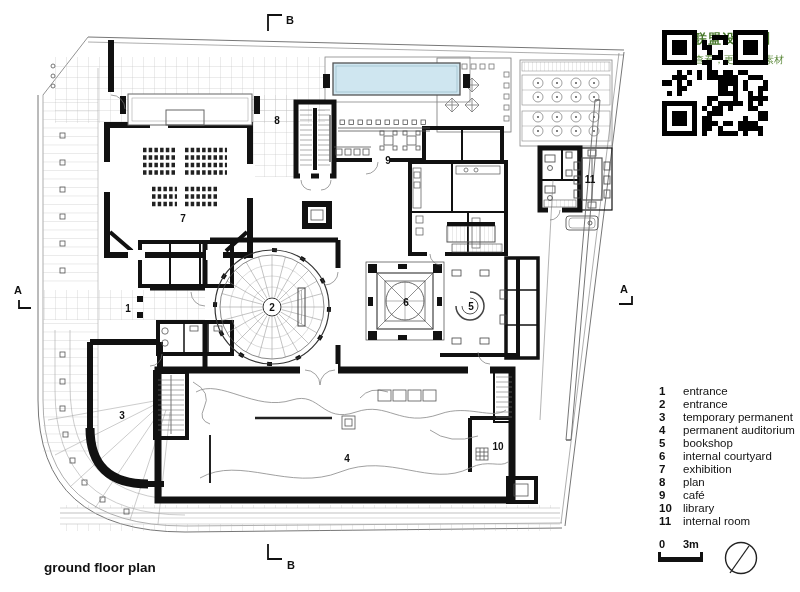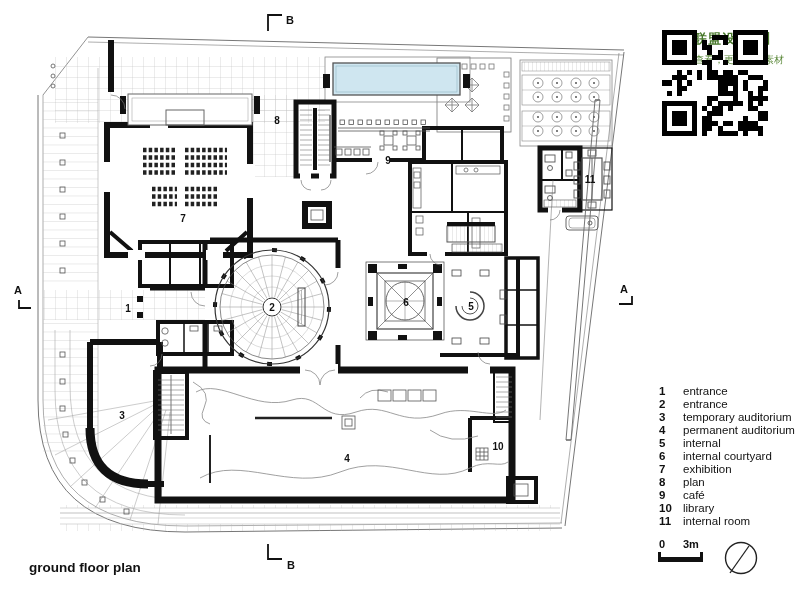--- a/index.html
+++ b/index.html
@@ -10,21 +10,21 @@
   .marker-letter{font:bold 11px "Liberation Sans",sans-serif;fill:#111;text-anchor:middle;}
   .scale-num{font:bold 11px "Liberation Sans",sans-serif;fill:#111;}
   .legend{position:absolute;left:659px;top:385px;width:140px;}
   .legend-row{display:flex;height:12.95px;align-items:center;}
   .legend-num{width:24px;font-weight:bold;font-size:11.5px;color:#111;}
   .legend-label{font-size:11.5px;color:#111;white-space:nowrap;}
   .watermark{position:absolute;left:662px;top:30px;width:134px;text-align:center;}
   .wm-title{font-size:13px;font-weight:bold;color:#49792c;letter-spacing:1px;}
   .wm-sub{font-size:10px;color:#5d8a3c;margin-top:5px;white-space:nowrap;}
   .qr-box{margin:8px auto 0 auto;width:106px;height:106px;}
-  .plan-title{position:absolute;left:29px;top:560px;font-size:13.5px;font-weight:bold;color:#111;}
+  .plan-title{position:absolute;left:44px;top:560px;font-size:13.5px;font-weight:bold;color:#111;}
 </style>
 </head>
 <body>
 
 <svg width="800" height="592" viewBox="0 0 800 592">
   <defs>
     <pattern id="g11" width="11" height="11" patternUnits="userSpaceOnUse">
       <path d="M11,0 H0 V11" fill="none" stroke="#bdbdbd" stroke-width="0.6"></path>
     </pattern>
     <pattern id="rung" width="56" height="8.5" patternUnits="userSpaceOnUse">
@@ -646,29 +646,29 @@
   <div class="legend-row">
       <span class="legend-num">1</span>
       <span class="legend-label">entrance</span>
     </div>
   <div class="legend-row">
       <span class="legend-num">2</span>
       <span class="legend-label">entrance</span>
     </div>
   <div class="legend-row">
       <span class="legend-num">3</span>
-      <span class="legend-label">temporary auditorium</span>
+      <span class="legend-label">temporary permanent</span>
     </div>
   <div class="legend-row">
       <span class="legend-num">4</span>
       <span class="legend-label">permanent auditorium</span>
     </div>
   <div class="legend-row">
       <span class="legend-num">5</span>
-      <span class="legend-label">internal</span>
+      <span class="legend-label">bookshop</span>
     </div>
   <div class="legend-row">
       <span class="legend-num">6</span>
       <span class="legend-label">internal courtyard</span>
     </div>
   <div class="legend-row">
       <span class="legend-num">7</span>
       <span class="legend-label">exhibition</span>
     </div>
   <div class="legend-row">

